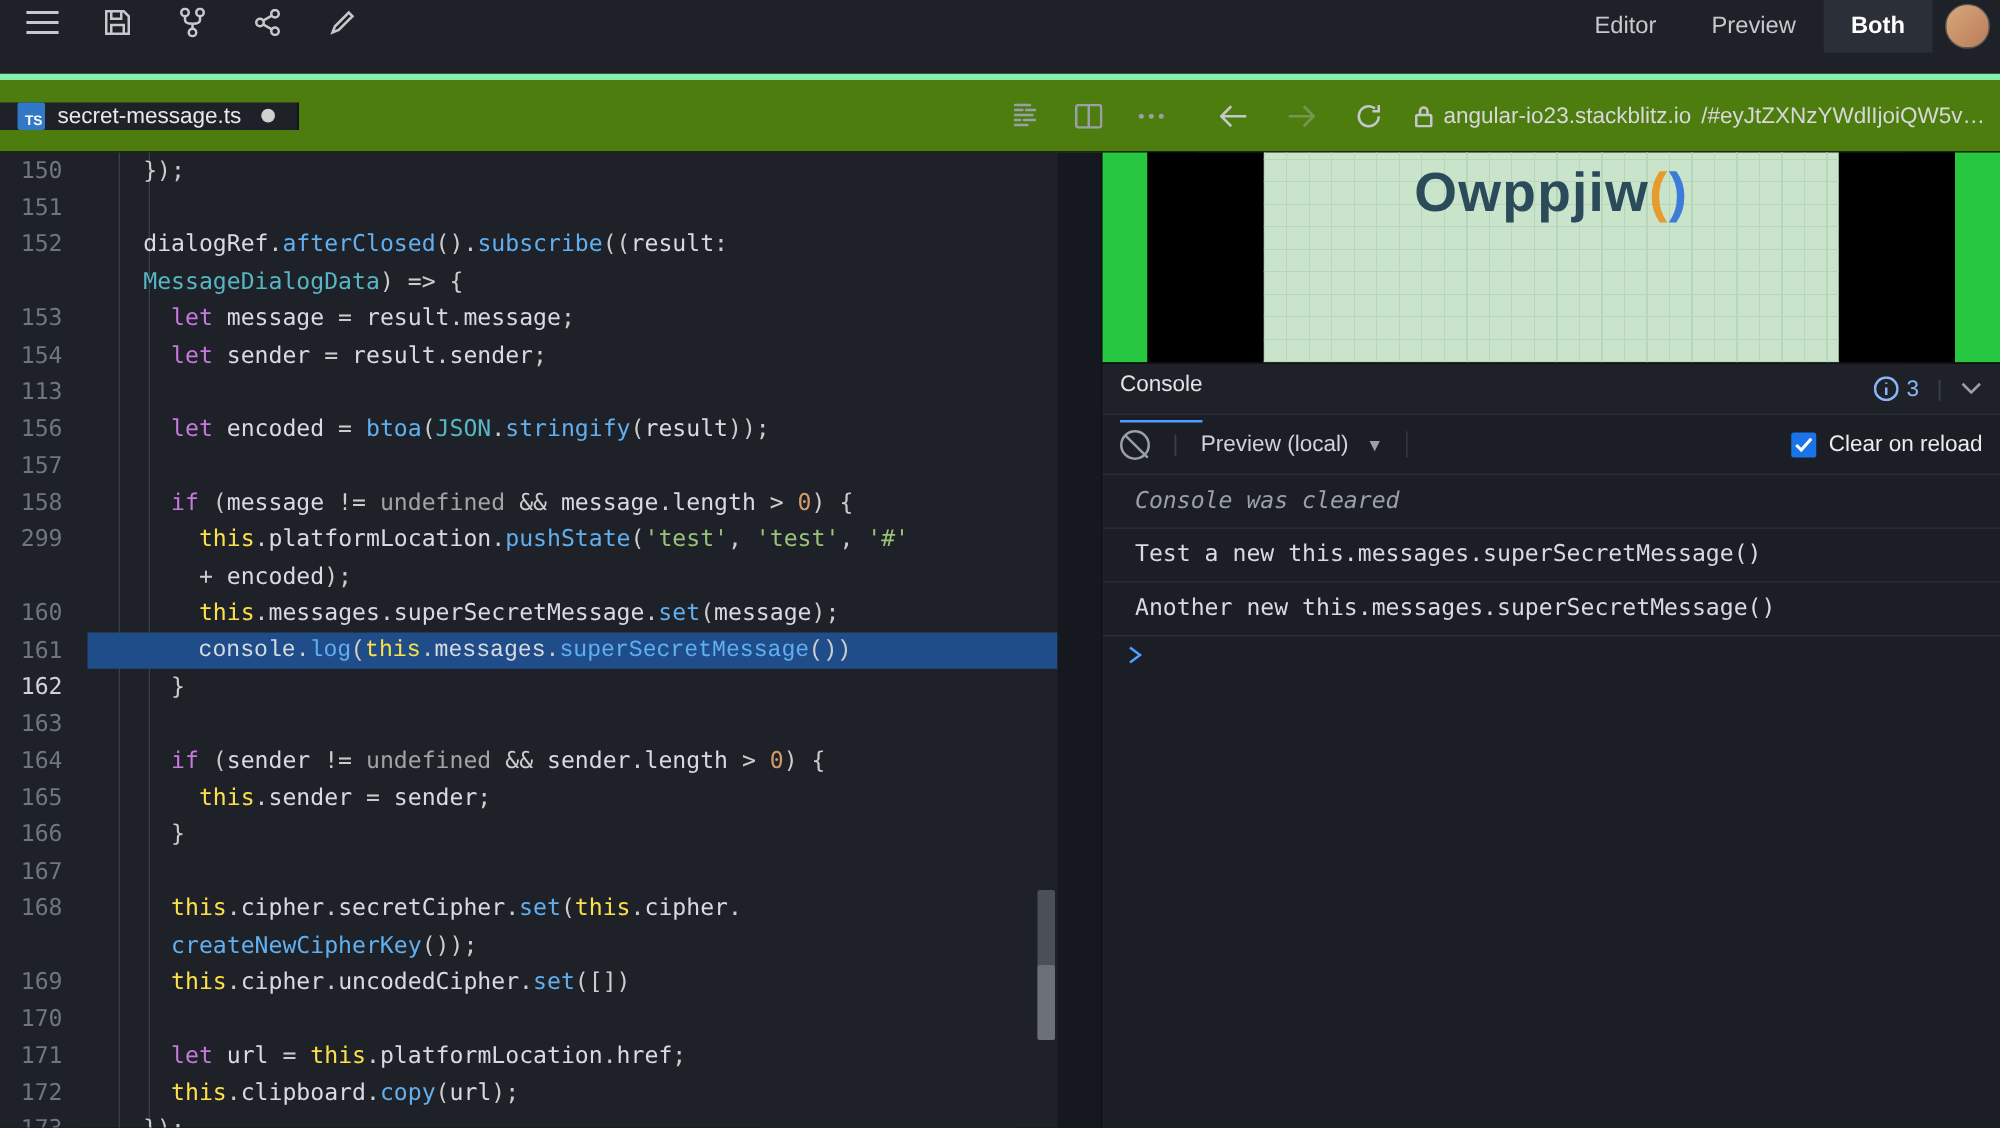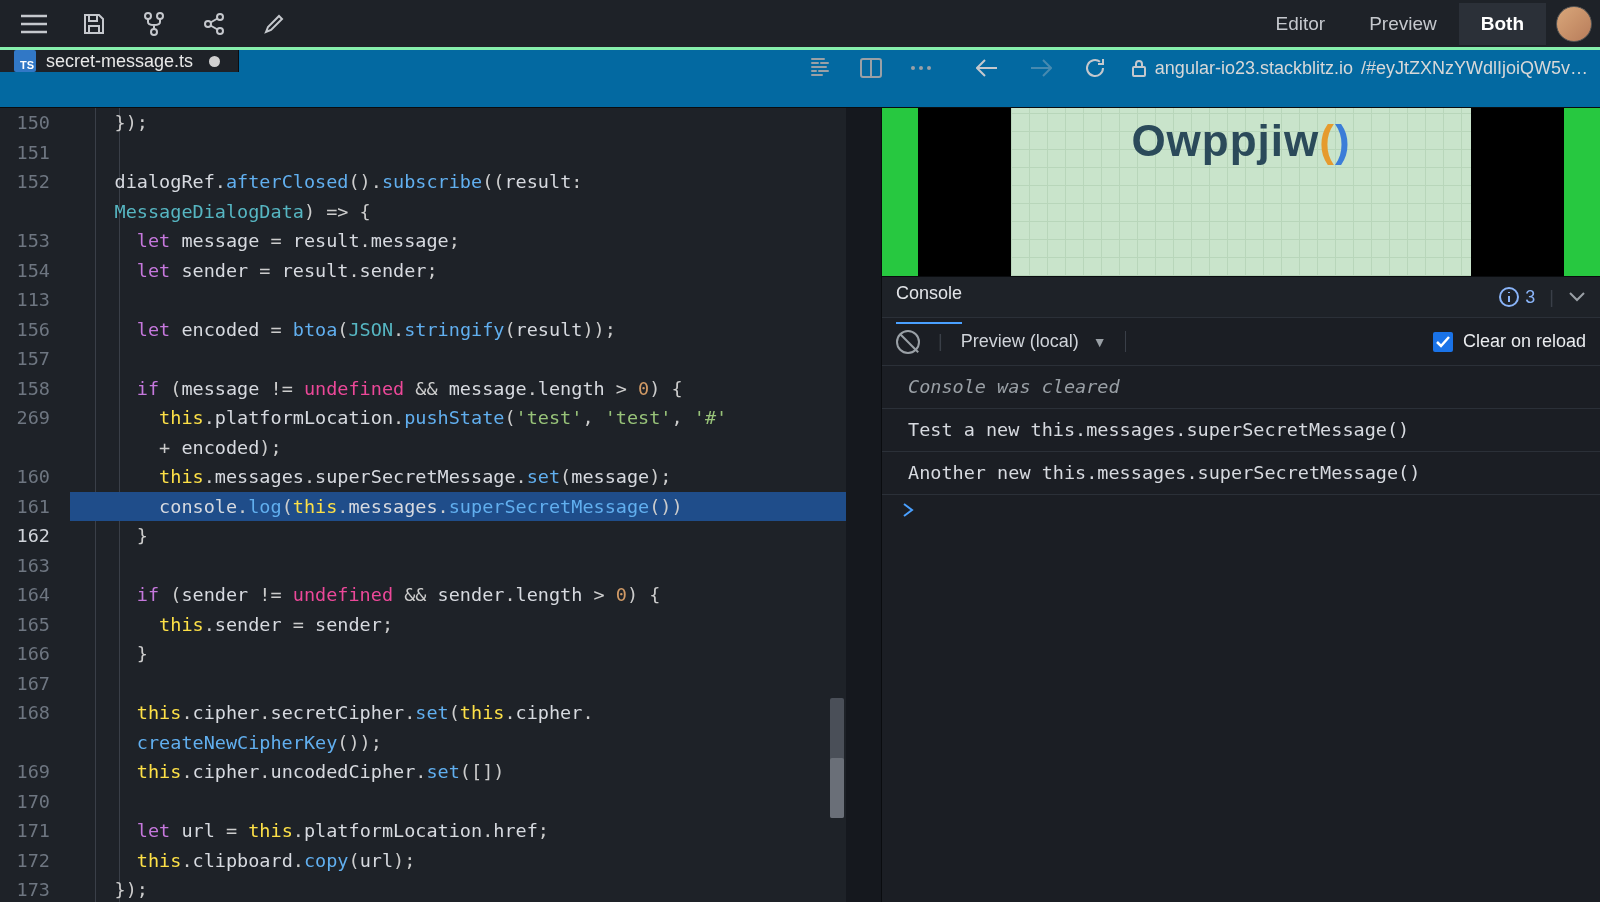--- a/index.html
+++ b/index.html
@@ -7,40 +7,40 @@
   width: 1600px;
   height: 902px;
   background: #15181e;
   font-family: "Segoe UI", Arial, sans-serif;
   color: #cccccc;
   overflow: hidden;
 }
 
 
 .top-toolbar {
-  height: 50px;
+  height: 64px;
   background: #1e2228;
   display: flex;
-  align-items: center;
+  align-items: flex-start;
   padding: 0 8px;
-  border-bottom: 3px solid #86efac;
+  border-bottom: 5px solid #86efac;
 }
 .top-toolbar .left { display: flex; gap: 24px; align-items: center; padding-left: 8px; }
 .top-toolbar .right { margin-left: auto; display: flex; align-items: center; gap: 0; }
 .icon-btn { width: 36px; height: 36px; display: flex; align-items: center; justify-content: center; cursor: pointer; color: #b8bcc2; }
 .view-tab { padding: 10px 22px; color: #c5c8cd; font-size: 19px; cursor: pointer; }
 .view-tab.active { background: #2b3038; color: #ffffff; font-weight: 600; }
 .avatar { width: 36px; height: 36px; border-radius: 50%; background: linear-gradient(135deg,#d9a77a,#b87c5a); margin-left: 10px; border:1px solid #555; }
 
 
 .tab-bar {
   height: 58px;
-  background: #0369a1;
+  background: #4d7c0f;
   display: flex;
-  align-items: flex-start;
+  align-items: center;
   border-bottom: 1px solid #0a0c0f;
 }
 .file-tab {
   display: flex; align-items: center; gap: 10px;
   padding: 0 18px 0 14px; background: #1e2228;
   border-right: 1px solid #0a0c0f;
   font-size: 18px; color: #e8e8e8;
 }
 .ts-badge {
   width: 22px; height: 22px; background: #3178c6; color: #fff;
@@ -63,30 +63,30 @@
 .code-area { display: flex; font-family: "Consolas","Menlo",monospace; font-size: 18.5px; line-height: 29.5px; height: 100%; }
 .gutter { width: 66px; text-align: right; padding-right: 16px; color: #6e7681; background: #1e2228; user-select: none; }
 .gutter .ln { height: 29.5px; }
 .gutter .ln.active { color: #d0d4da; }
 .code-lines { flex: 1; position: relative; padding-left: 4px; }
 .code-lines .line { height: 29.5px; white-space: pre; position: relative; }
 .indent-guide { position: absolute; top: 0; bottom: 0; width: 1px; background: #3a3f48; }
 .ig1 { left: 29px; } .ig2 { left: 53px; } 
 
 
-.line.sel { background: #1f4d8a; }
+.line.sel { background: #1f4d8a; font-family: Liberation Mono, monospace; }
 
 
 .kw { color: #c678dd; }         
 .id { color: #fde047; }         
 .fn { color: #61afef; }
 .num { color: #d19a66; }
 .str { color: #98c379; }
 .type { color: #56b6c2; }
-.const { color: #ec4899; margin-top: 12px; } 
+.const { color: #a3a3a3; margin-top: 12px; } 
 .plain { color: #d7dae0; }
 .mono { font-family: "Consolas","Menlo",monospace; }
 
 
 .mini-scroll { position:absolute; right:0; top:0; bottom:0; width:18px; background:transparent; }
 .mini-thumb { position:absolute; right:2px; width:14px; height:120px; top:590px; background:#4a4f58; border-radius:2px; }
 .mini-thumb.light { top:650px; height:60px; background:#6a6f78; }
 
 
 .preview-top { height: 168px; background: #000; display:flex; justify-content:center; position:relative; }
@@ -229,21 +229,21 @@
           <div class="ln">150</div>
           <div class="ln">151</div>
           <div class="ln">152</div>
           <div class="ln"></div>
           <div class="ln">153</div>
           <div class="ln">154</div>
           <div class="ln">113</div>
           <div class="ln">156</div>
           <div class="ln">157</div>
           <div class="ln">158</div>
-          <div class="ln">269</div>
+          <div class="ln">299</div>
           <div class="ln"></div>
           <div class="ln">160</div>
           <div class="ln">161</div>
           <div class="ln active">162</div>
           <div class="ln">163</div>
           <div class="ln">164</div>
           <div class="ln">165</div>
           <div class="ln">166</div>
           <div class="ln">167</div>
           <div class="ln">168</div>

